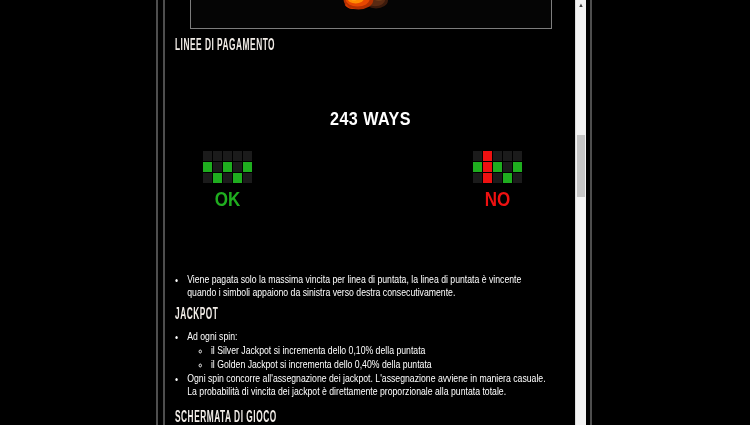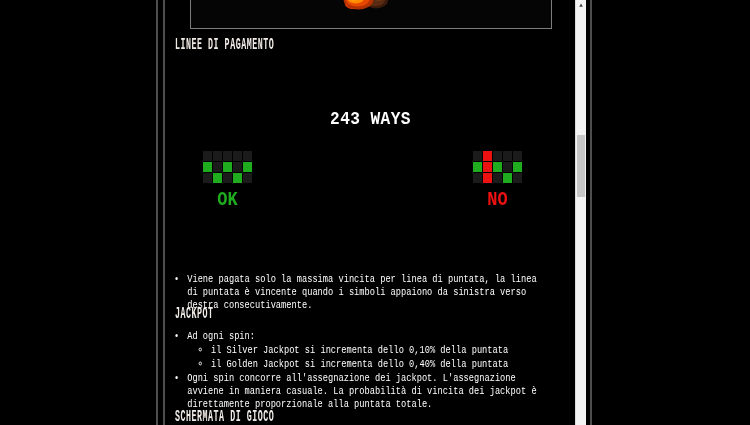--- a/index.html
+++ b/index.html
@@ -1,17 +1,17 @@
 <!DOCTYPE html>
 <html style="--green: #1fad1f; --red: #ee1111; --heading: #f1ece7; --frame: #4e4e4e; --sb-track: #f3f3f3; --sb-thumb: #c6c6c6;"><head>
 <meta charset="utf-8">
 <style>
   html,body{margin:0;padding:0;background:#000;}
   #screen{position:relative;width:750px;height:425px;overflow:hidden;background:#000;
-          font-family:Liberation Mono, monospace;}
+          font-family:Liberation Sans, sans-serif;}
   .vline{position:absolute;top:0;bottom:0;width:2px;background:var(--frame,#4e4e4e);}
 
   
   .img-box{position:absolute;left:190px;top:-113px;width:360px;height:140px;
            border:1px solid #7d7d7d;background:#050505;}
   .flame{position:absolute;left:337px;top:-10px;width:54px;height:24px;}
 
   
   .cond-heading{position:absolute;color:var(--heading,#f1ece7);font-weight:bold;
     font-size:16px;line-height:16px;letter-spacing:1px;white-space:nowrap;

